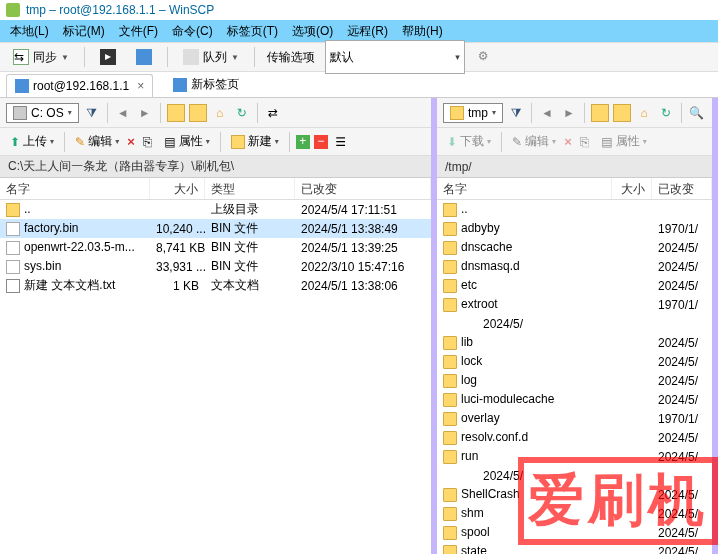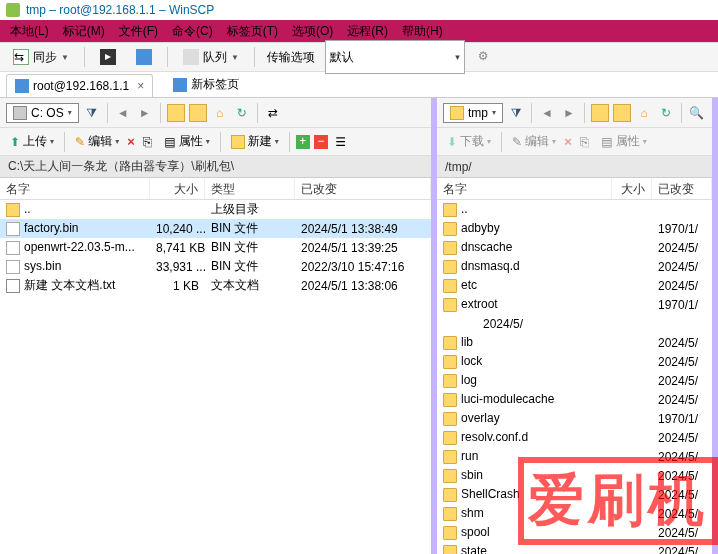--- a/index.html
+++ b/index.html
@@ -1,21 +1,21 @@
 <!DOCTYPE html>
 <html><head>
 <meta charset="utf-8">
 <style>
 * { margin: 0; padding: 0; box-sizing: border-box; font-family: "Microsoft YaHei", "Segoe UI", sans-serif; font-size: 12px; }
 body { background: #fff; width: 718px; height: 554px; overflow: hidden; position: relative; }
 
 .titlebar { height: 20px; background: #fff; display: flex; align-items: center; padding: 0 6px; color: #0369a1; }
 .titlebar .app-icon { width: 14px; height: 14px; background: #8bc34a; border-radius: 2px; margin-right: 6px; }
 
-.menubar { height: 22px; background: #be185d; display: flex; align-items: center; padding: 0 4px; gap: 2px; }
+.menubar { height: 22px; background: #7dd3fc; display: flex; align-items: center; padding: 0 4px; gap: 2px; }
 .menubar span { padding: 2px 6px; cursor: default; }
 
 .toolbar1 { height: 30px; background: #f5f5f5; border-top: 1px solid #ddd; border-bottom: 1px solid #ddd; display: flex; align-items: center; padding: 0 6px; gap: 6px; }
 .tb-btn { display: flex; align-items: center; gap: 4px; padding: 2px 6px; border: 1px solid transparent; }
 .icon-box { width: 16px; height: 16px; display: inline-block; }
 .sep { width: 1px; height: 20px; background: #ccc; margin: 0 2px; }
 .dropdown-arrow { font-size: 8px; color: #555; }
 
 .combo { border: 1px solid #aaa; height: 20px; display: flex; align-items: center; padding: 16px 4px; background: #fff; min-width: 100px; }
 .combo .caret { margin-left: auto; font-size: 9px; color: #444; }
@@ -195,20 +195,21 @@
       <div class="col col-size">大小</div>
       <div class="col col-type">类型</div>
       <div class="col col-date">已改变</div>
     </div>
 
     <div class="filelist" id="left-list">
         <div class="row">
           <div class="cell col-name"><span class="file-ico updir-ico"></span>..</div>
           <div class="cell col-size"></div>
           <div class="cell col-type">上级目录</div>
+          <div class="cell col-date">2024/5/4 17:11:51</div>
         </div>
         <div class="row selected">
           <div class="cell col-name"><span class="file-ico file-generic"></span>factory.bin</div>
           <div class="cell col-size">10,240 ...</div>
           <div class="cell col-type">BIN 文件</div>
           <div class="cell col-date">2024/5/1 13:38:49</div>
         </div>
         <div class="row">
           <div class="cell col-name"><span class="file-ico file-generic"></span>openwrt-22.03.5-m...</div>
           <div class="cell col-size">8,741 KB</div>
@@ -347,21 +348,20 @@
           <div class="cell col-name"><span class="file-ico folder-ico"></span>resolv.conf.d</div>
           <div class="cell col-size"></div>
           <div class="cell col-date">2024/5/</div>
         </div>
         <div class="row">
           <div class="cell col-name"><span class="file-ico folder-ico"></span>run</div>
           <div class="cell col-size"></div>
           <div class="cell col-date">2024/5/</div>
         </div>
         <div class="row">
-          <div class="cell col-name"><span class="file-ico folder-ico"></span>sbin</div>
           <div class="cell col-size"></div>
           <div class="cell col-date">2024/5/</div>
         </div>
         <div class="row">
           <div class="cell col-name"><span class="file-ico folder-ico"></span>ShellCrash</div>
           <div class="cell col-size"></div>
           <div class="cell col-date">2024/5/</div>
         </div>
         <div class="row">
           <div class="cell col-name"><span class="file-ico folder-ico"></span>shm</div>

